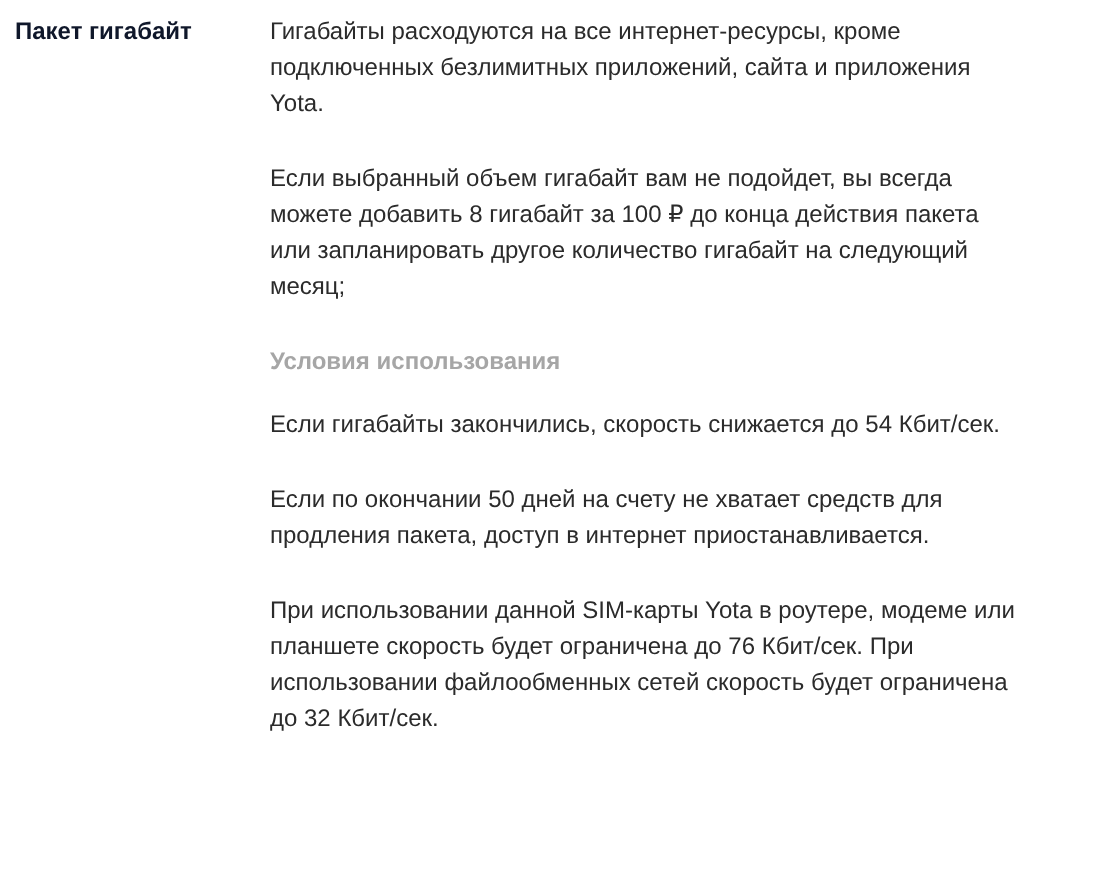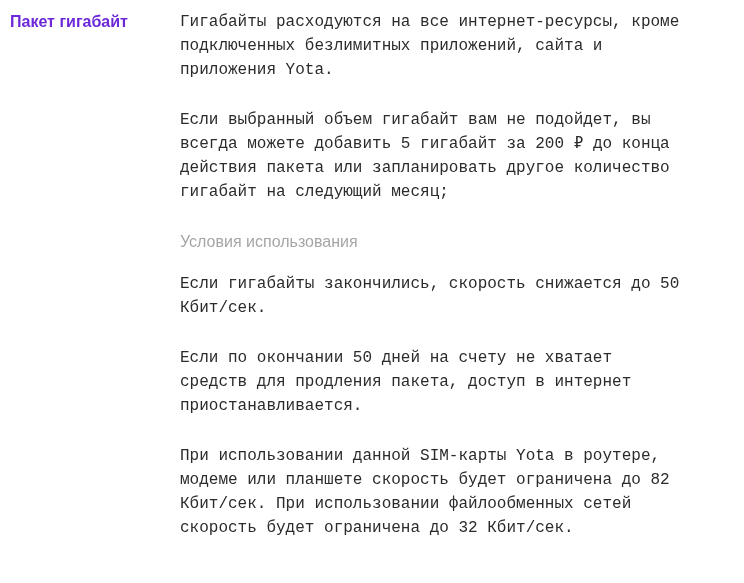--- a/index.html
+++ b/index.html
@@ -20,55 +20,54 @@
     align-items: flex-start;
     padding: 10px 0 0 10px;
     box-sizing: border-box;
   }
   .label-col {
     width: 170px;
     flex: 0 0 170px;
     font-size: 16px;
     line-height: 24px;
     font-weight: 700;
-    color: #6d28d9;
+    color: #0f172a;
   }
   .content-col {
     flex: 0 0 auto;
     width: 500px;
     font-size: 16px;
     line-height: 24px;
     color: #2b2b2b;
   }
   .content-col p {
     margin: 0 0 26px 0;
-    font-family: Liberation Mono, monospace;
   }
   .subheading {
     margin: 0 0 18px 0;
     font-size: 16px;
     line-height: 24px;
-    font-weight: 400;
+    font-weight: 700;
     color: #a6a6a6;
   }
 </style>
 </head>
 <body>
 
 <div class="row">
   <div class="label-col">Пакет гигабайт</div>
 
   <div class="content-col">
     <p>Гигабайты расходуются на все интернет-ресурсы, кроме подключенных безлимитных приложений, сайта и приложения Yota.</p>
 
-    <p>Если выбранный объем гигабайт вам не подойдет, вы всегда можете добавить 5 гигабайт за 200 ₽ до конца действия пакета или запланировать другое количество гигабайт на следующий месяц;</p>
+    <p>Если выбранный объем гигабайт вам не подойдет, вы всегда можете добавить 8 гигабайт за 100 ₽ до конца действия пакета или запланировать другое количество гигабайт на следующий месяц;</p>
 
     <div class="subheading">Условия использования</div>
 
 
-    <p>Если гигабайты закончились, скорость снижается до 50 Кбит/сек.</p>
+    <p>Если гигабайты закончились, скорость снижается до 54 Кбит/сек.</p>
 
     <p>Если по окончании 50 дней на счету не хватает средств для продления пакета, доступ в интернет приостанавливается.</p>
 
-    <p>При использовании данной SIM-карты Yota в роутере, модеме или планшете скорость будет ограничена до 82 Кбит/сек. При использовании файлообменных сетей скорость будет ограничена до 32 Кбит/сек.</p>
+    <p>При использовании данной SIM-карты Yota в роутере, модеме или планшете скорость будет ограничена до 76 Кбит/сек. При использовании файлообменных сетей скорость будет ограничена до 32 Кбит/сек.</p>
 
   </div>
 </div>
 
 </body></html>

